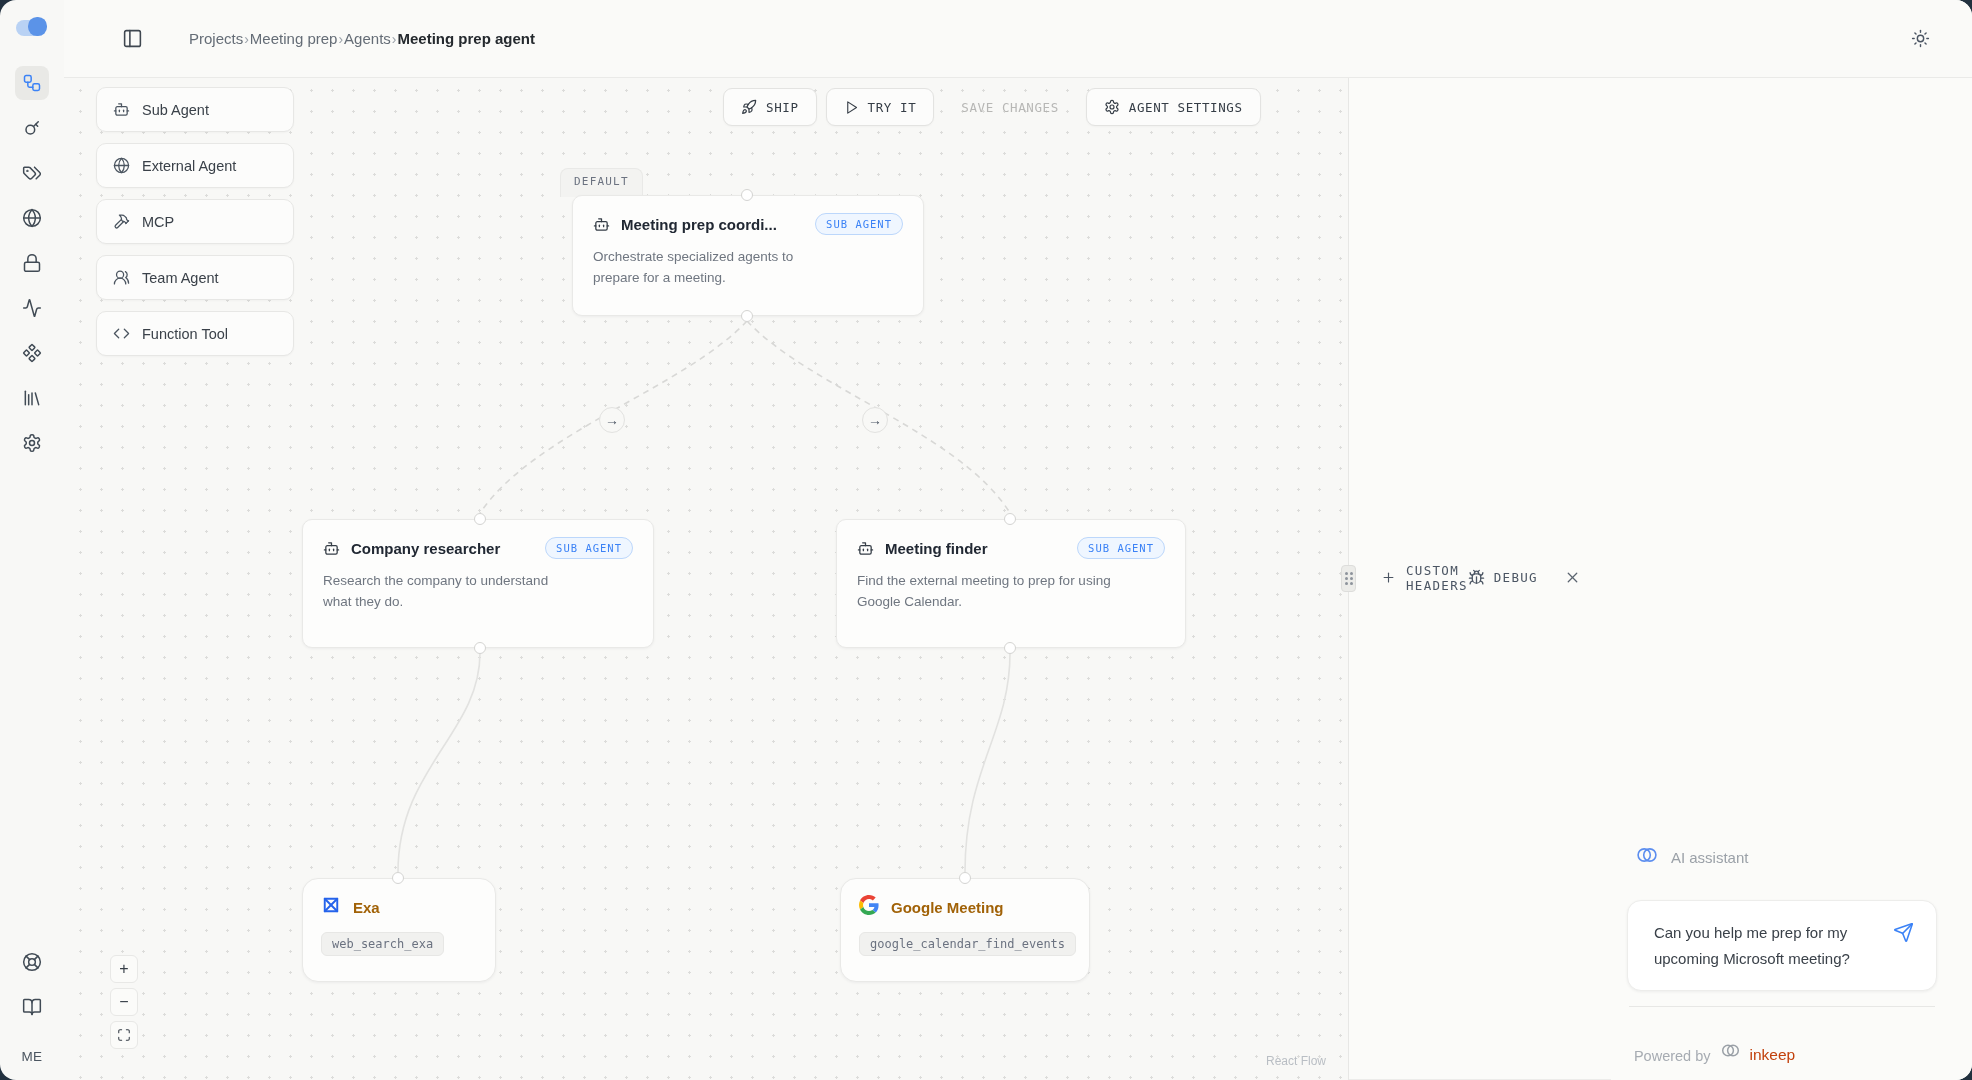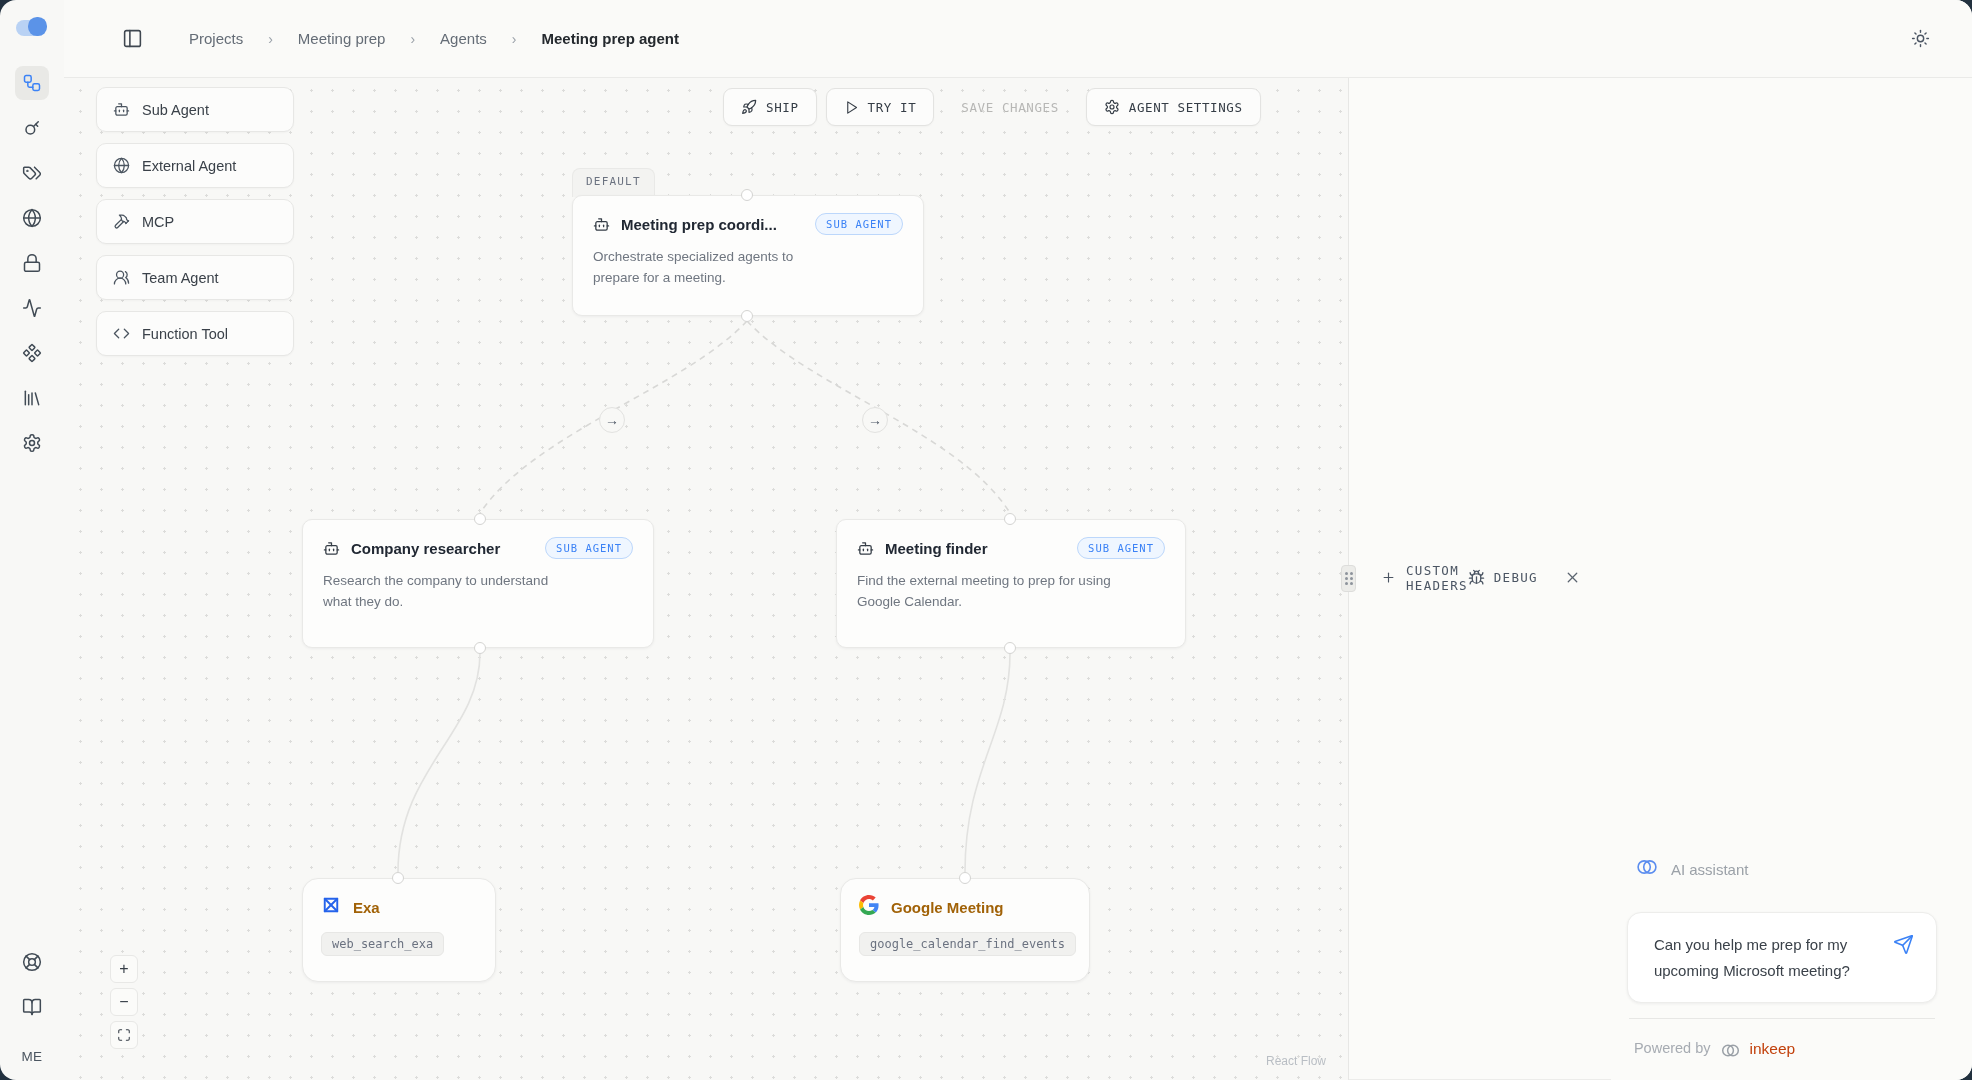--- a/index.html
+++ b/index.html
@@ -15,21 +15,21 @@
   .rail-btn { width:34px; height:34px; border-radius:8px; display:grid; place-items:center; color:#414b55; margin-bottom:11px; cursor:pointer; }
   .rail-btn.active { background:#e9e9e6; color:#3b82f6; }
   .rail-bottom { margin-top:auto; display:flex; flex-direction:column; align-items:center; }
   .avatar-me { font-size:13.5px; letter-spacing:.5px; color:#4b5560; margin-top:14px; cursor:pointer; }
   svg.ic { fill:none; stroke:currentColor; stroke-width:1.8; stroke-linecap:round; stroke-linejoin:round; display:block; }
 
   
   .main { flex:1; display:flex; flex-direction:column; min-width:0; }
   .header { height:78px; flex:none; display:flex; align-items:center; padding:0 42px 0 58px; background:#fafaf8; border-bottom:1px solid #eaeae8; }
   .toggle-btn { color:#3f4750; cursor:pointer; display:grid; place-items:center; }
-  .breadcrumb { display:flex; align-items:center; gap:25px; margin-left:46px; font-size:15px; color:#646c76; }
+  .breadcrumb { display:flex; align-items:center; gap:1px; margin-left:46px; font-size:15px; color:#646c76; }
   .breadcrumb .sep { color:#9aa1a9; font-size:14px; }
   .breadcrumb .crumb { cursor:pointer; }
   .breadcrumb .current { color:#24292e; font-weight:700; }
   .theme-btn { margin-left:auto; color:#4b5563; cursor:pointer; }
 
   .content { flex:1; display:flex; min-height:0; position:relative; }
 
   
   .canvas { position:relative; width:1284px; flex:none; overflow:hidden; background:#f8f8f6;
     background-image:radial-gradient(circle, #dcdcda 1px, transparent 1.1px); background-size:21px 21px; background-position:6px 2px; }
@@ -77,21 +77,21 @@
   .close-btn { cursor:pointer; color:#5b6470; }
 
   .chat { margin-top:auto; padding:0 35px 16px 16px; }
   .assist-row { display:flex; align-items:center; gap:12px; padding-left:8px; color:#5b8def; }
   .assist-name { font-size:15px; color:#9ba1a8; }
   .greeting { margin:30px 0 0 8px; font-size:15.5px; color:#3a4149; }
   .input-card { position:relative; margin-top:29px; background:#ffffff; border:1px solid #ededeb; border-radius:14px; padding:19px 70px 19px 26px; box-shadow:0 1px 3px rgba(16,24,40,.06); min-height:82px; cursor:text; }
   .msg-text { font-size:15px; line-height:1.7; color:#3a4149; max-width:420px; }
   .send-btn { position:absolute; right:22px; top:21px; color:#3b82f6; cursor:pointer; }
   .chat-divider { height:1px; background:#e7e7e5; margin:15px 2px 0; }
-  .powered { display:flex; align-items:flex-start; gap:9px; margin-top:21px; padding-left:7px; color:#a6abb2; font-size:14.5px; cursor:pointer; }
+  .powered { display:flex; align-items:flex-end; gap:9px; margin-top:33px; padding-left:7px; color:#a6abb2; font-size:14.5px; cursor:pointer; }
   .powered .brand { color:#c2410c; font-size:15.5px; font-weight:500; }
   .powered .icon { color:#9aa0a7; }
 </style>
 </head>
 <body>
 
 <div class="window">
 
   <div class="rail">
     <div class="logo">
@@ -333,21 +333,21 @@
             <span>
                 <svg class="ic" width="16" height="16" viewBox="0 0 24 24">
                   <path d="M12.22 2h-.44a2 2 0 0 0-2 2v.18a2 2 0 0 1-1 1.73l-.43.25a2 2 0 0 1-2 0l-.15-.08a2 2 0 0 0-2.73.73l-.22.38a2 2 0 0 0 .73 2.73l.15.1a2 2 0 0 1 1 1.72v.51a2 2 0 0 1-1 1.74l-.15.09a2 2 0 0 0-.73 2.73l.22.38a2 2 0 0 0 2.73.73l.15-.08a2 2 0 0 1 2 0l.43.25a2 2 0 0 1 1 1.73V20a2 2 0 0 0 2 2h.44a2 2 0 0 0 2-2v-.18a2 2 0 0 1 1-1.73l.43-.25a2 2 0 0 1 2 0l.15.08a2 2 0 0 0 2.73-.73l.22-.39a2 2 0 0 0-.73-2.73l-.15-.08a2 2 0 0 1-1-1.74v-.5a2 2 0 0 1 1-1.74l.15-.09a2 2 0 0 0 .73-2.73l-.22-.38a2 2 0 0 0-2.73-.73l-.15.08a2 2 0 0 1-2 0l-.43-.25a2 2 0 0 1-1-1.73V4a2 2 0 0 0-2-2z"></path>
                   <circle cx="12" cy="12" r="3"></circle>
                 </svg>
               </span>
             <span>AGENT SETTINGS</span>
           </div>
         </div>
 
-        <div class="tab-chip mono" style="left:508px; top:90px;">DEFAULT</div>
+        <div class="tab-chip mono" style="left:496px; top:90px;">DEFAULT</div>
         <div class="node" style="left:508px; top:117px; width:352px; height:121px;">
           <div class="trow">
             <span class="icon">
                 <svg class="ic" width="17" height="17" viewBox="0 0 24 24">
                   <path d="M12 8V4H8"></path>
                   <rect width="16" height="12" x="4" y="8" rx="2"></rect>
                   <path d="M2 14h2"></path>
                   <path d="M20 14h2"></path>
                   <path d="M15 13v2"></path>
                   <path d="M9 13v2"></path>

